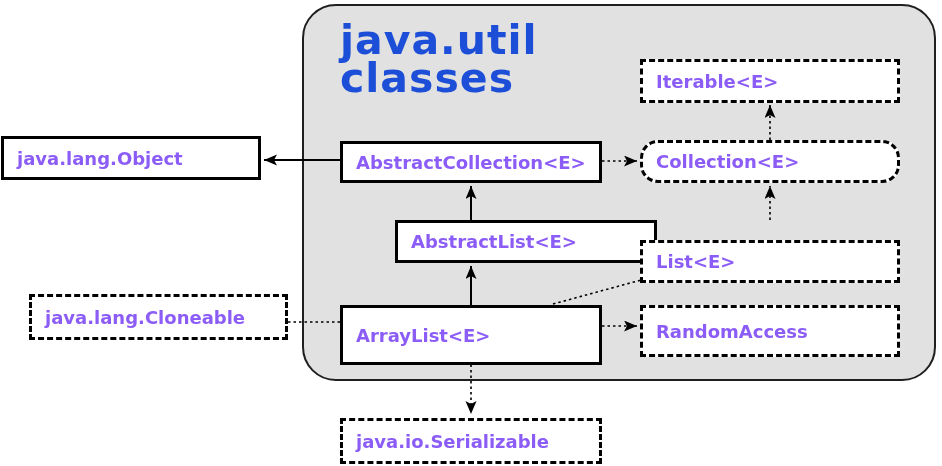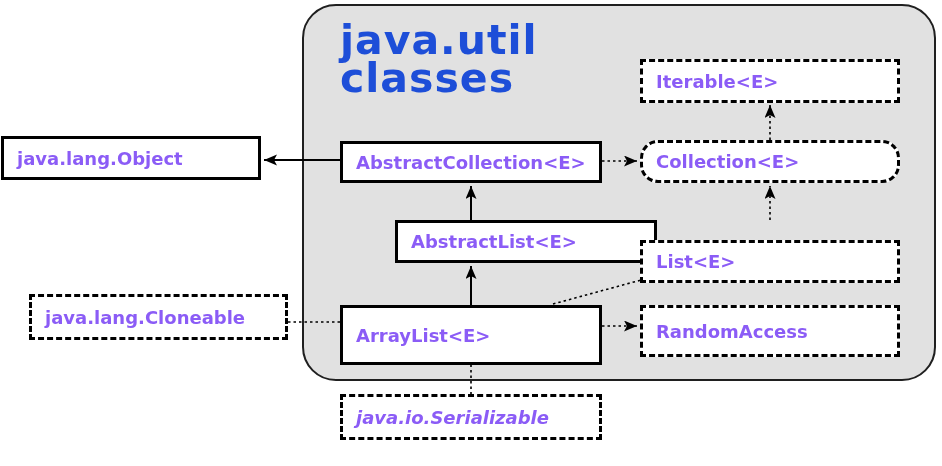--- a/index.html
+++ b/index.html
@@ -48,21 +48,21 @@
     font-size: 18px;
     font-weight: bold;
     color: #8b5cf6;
     white-space: nowrap;
   }
   .node.dashed { border-style: dashed; }
 
   
   .n-object        { left: 1px;   top: 136px; width: 260px; height: 44px; }
   .n-cloneable     { left: 13px;   top: 294px; width: 259px; height: 46px; margin-left: 16px; }
-  .n-serializable  { left: 340px; top: 394px; width: 262px; height: 46px; font-style: italic; }
+  .n-serializable  { left: 340px; top: 418px; width: 262px; height: 46px; }
   .n-abscol        { left: 340px; top: 141px; width: 262px; height: 42px; }
   .n-abslist       { left: 348px; top: 220px; width: 262px; height: 43px; margin-left: 47px; }
   .n-arraylist     { left: 340px; top: 305px; width: 262px; height: 60px; }
   .n-iterable      { left: 640px; top: 59px;  width: 260px; height: 44px; }
   .n-collection    { left: 640px; top: 140px; width: 260px; height: 43px; border-radius: 18px; }
   .n-list          { left: 640px; top: 220px; width: 260px; height: 43px; margin-top: 20px; }
   .n-randomaccess  { left: 640px; top: 305px; width: 260px; height: 52px; }
 
   .edges-layer {
     position: absolute;

